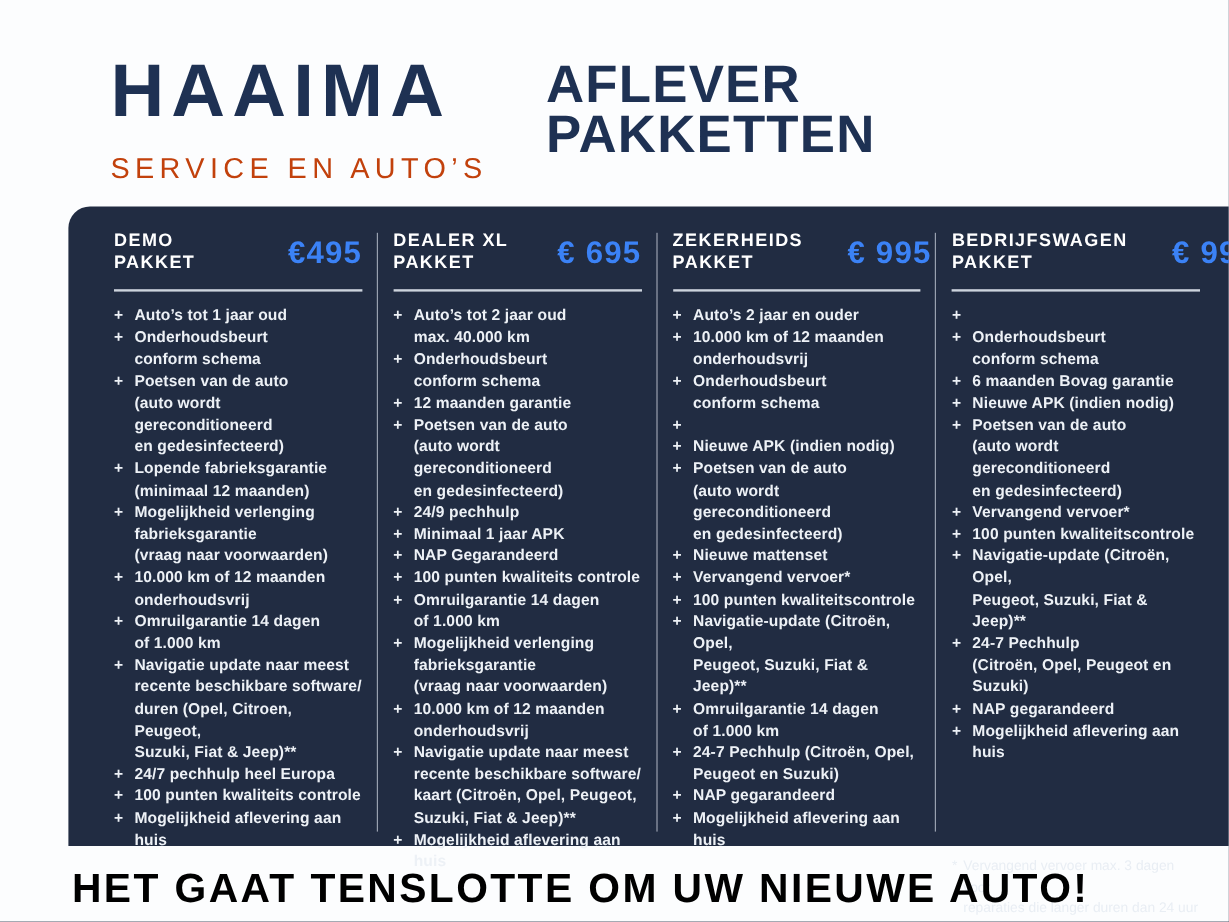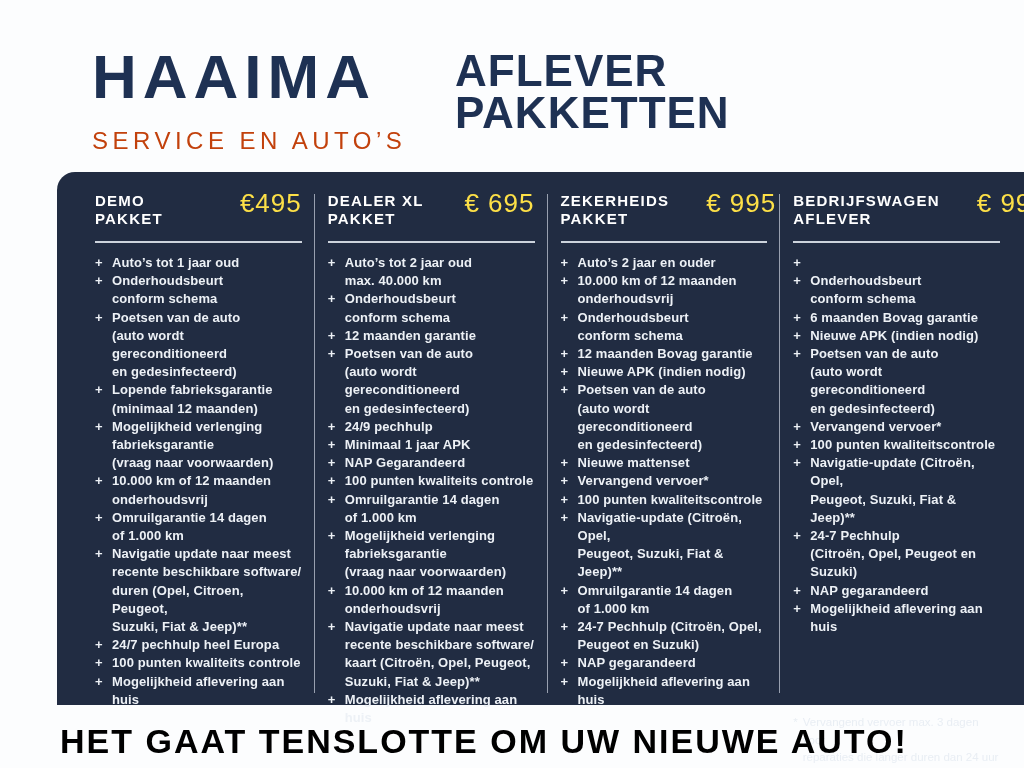--- a/index.html
+++ b/index.html
@@ -18,23 +18,23 @@
                 font-size:44px; font-weight:700; line-height:42px; letter-spacing:1px; }
   
   .panel {
     position:absolute; left:57px; top:172px; right:0; bottom:63px;
     background:#212c42; border-top-left-radius:18px;
     display:flex; padding:20px 12px 0 38px;
   }
   .pkg-col { flex:1; padding:0 12px 0 13px; min-width:0; }
   .pkg-col:first-child { padding-left:0; }
   .vdiv { width:1px; flex:none; background:#98a0af; margin:2px 0 12px 0; }
-  .pkg-head { display:flex; justify-content:space-between; align-items:flex-start;gap:37px; }
+  .pkg-head { display:flex; justify-content:space-between; align-items:center;gap:37px; }
   .pkg-title { font-size:15px; font-weight:700; letter-spacing:1.2px; line-height:18px; color:#ffffff; white-space:pre; }
-  .pkg-price { font-size:26px; font-weight:400; letter-spacing:1px; line-height:22px; color:#fde047; white-space:nowrap; }
+  .pkg-price { font-size:26px; font-weight:700; letter-spacing:1px; line-height:22px; color:#3b82f6; white-space:nowrap; }
   .pkg-rule { border-bottom:2px solid #ccd3dc; margin-top:13px; }
   .pkg-items { margin-top:11px; }
   .pkg-item { display:flex; font-size:13px; line-height:18.2px; font-weight:600;
               color:#edf1f6; letter-spacing:0.1px; }
   .plus { width:17px; flex:none; }
   .item-lines span { display:block; }
   
   .footnotes { margin-top:78px; font-size:11.5px; line-height:17.5px; font-weight:500; color:#e9eef4; }
   .fn { display:flex; }
   .fn-marker { flex:none; margin-right:5px; }
@@ -267,23 +267,20 @@
         </div>
         <div class="pkg-item">
           <span class="plus">+</span>
           <span class="item-lines">
             <span>Onderhoudsbeurt</span>
             <span>conform schema</span>
           </span>
         </div>
         <div class="pkg-item">
           <span class="plus">+</span>
-          <span class="item-lines">
-            <span>12 maanden Bovag garantie</span>
-          </span>
         </div>
         <div class="pkg-item">
           <span class="plus">+</span>
           <span class="item-lines">
             <span>Nieuwe APK (indien nodig)</span>
           </span>
         </div>
         <div class="pkg-item">
           <span class="plus">+</span>
           <span class="item-lines">
@@ -342,21 +339,21 @@
           <span class="item-lines">
             <span>Mogelijkheid aflevering aan huis</span>
           </span>
         </div>
       </div>
     </div>
     <div class="vdiv"></div>
     <div class="pkg-col">
       <div class="pkg-head">
         <div class="pkg-title">BEDRIJFSWAGEN
-AFLEVER</div>
+PAKKET</div>
         <div class="pkg-price">€ 995</div>
       </div>
       <div class="pkg-rule"></div>
       <div class="pkg-items">
         <div class="pkg-item">
           <span class="plus">+</span>
         </div>
         <div class="pkg-item">
           <span class="plus">+</span>
           <span class="item-lines">

